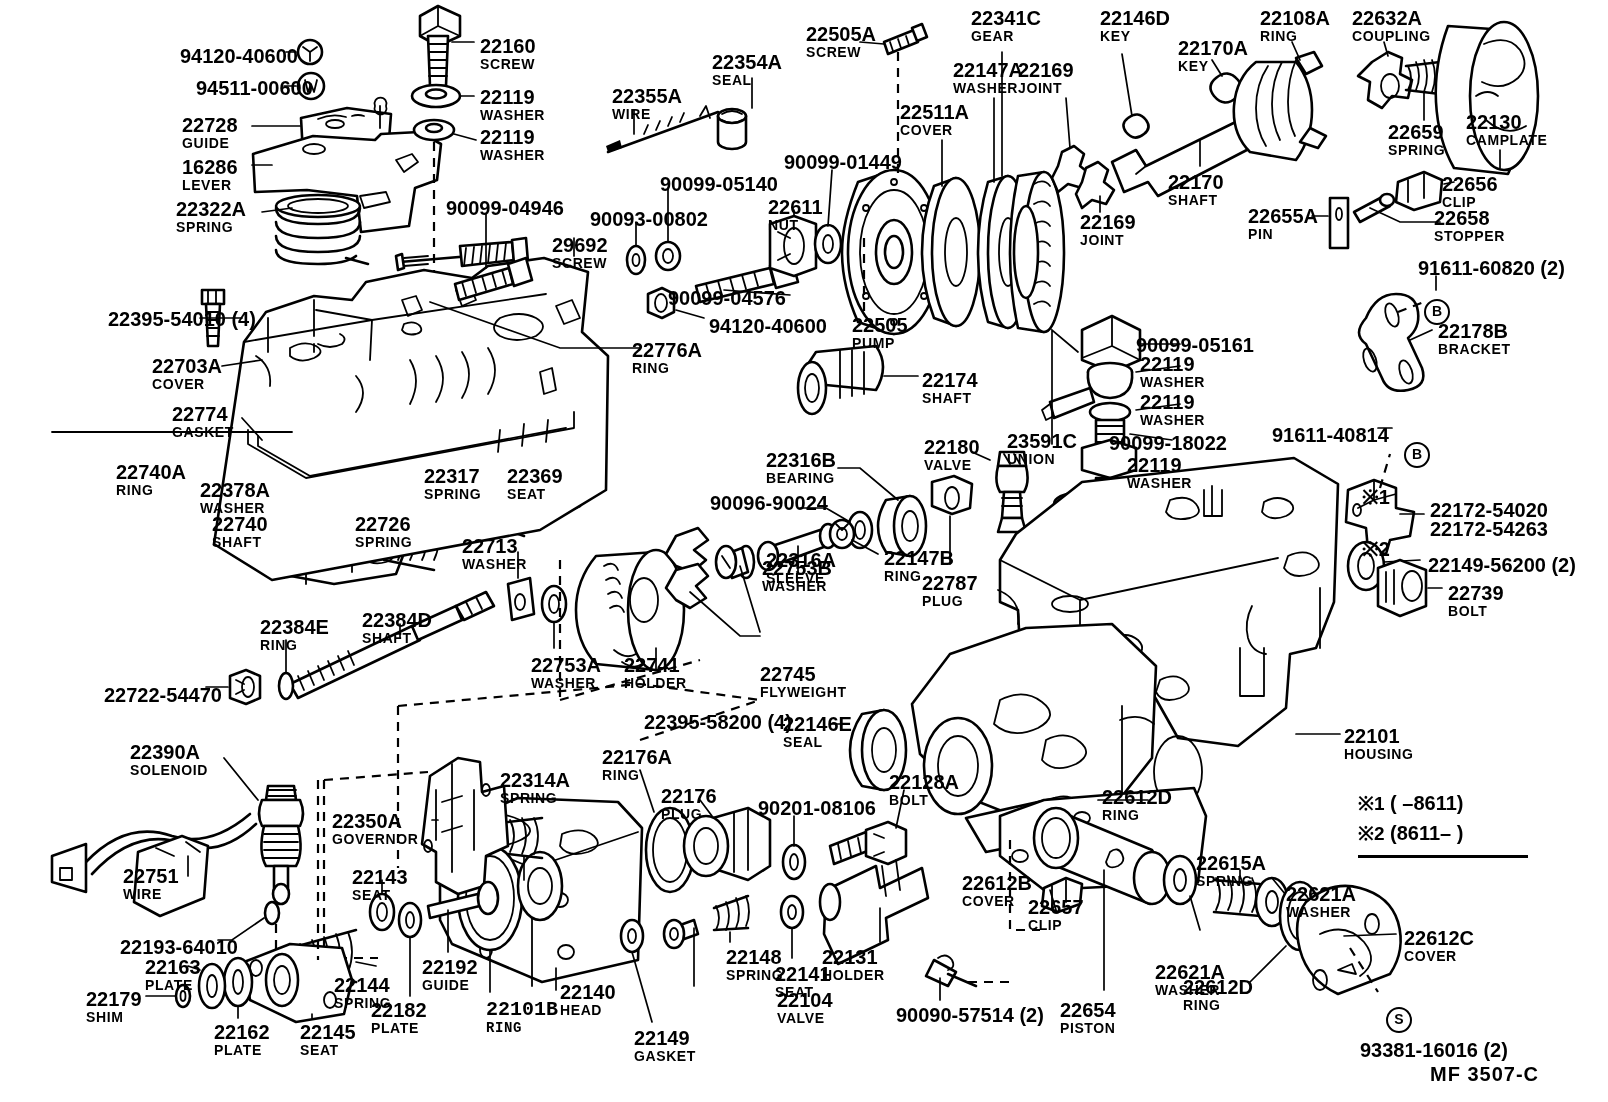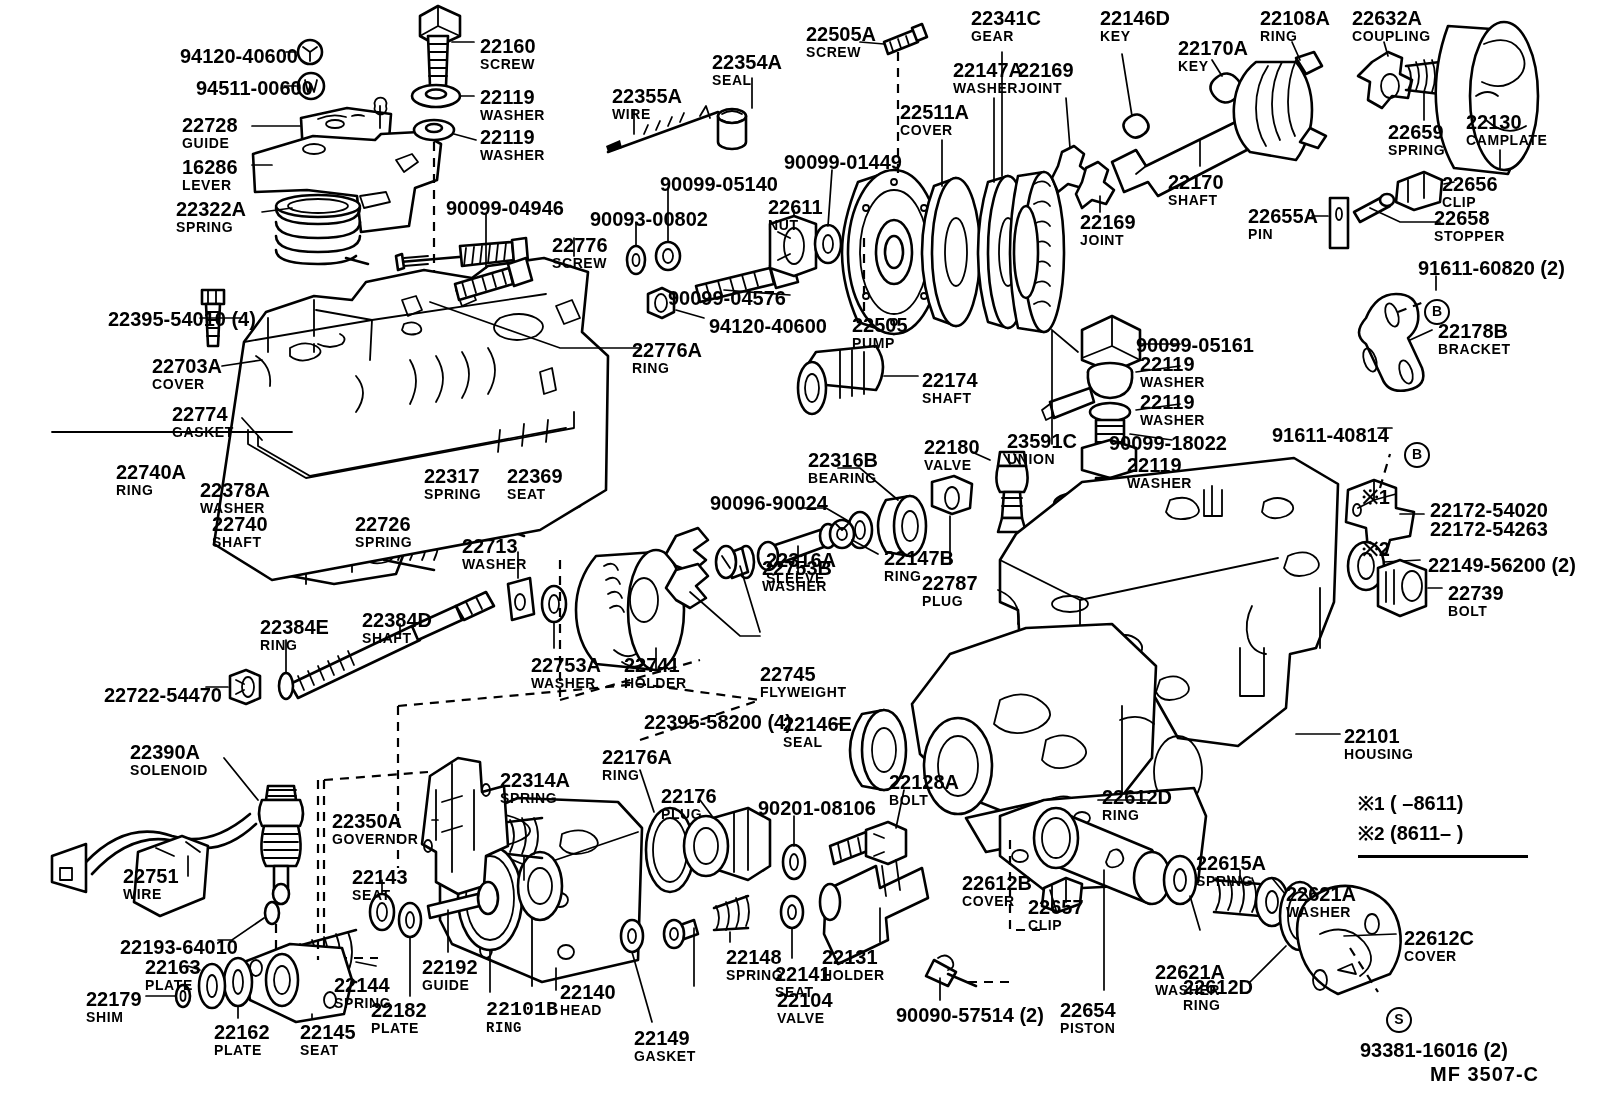--- a/index.html
+++ b/index.html
@@ -1033,21 +1033,21 @@
         <span class="nm">FLYWEIGHT</span>
       </div>
       <div class="cal lft" style="left: 762px; top: 558px;">
         <span class="pn">22753B</span>
         <span class="nm">WASHER</span>
       </div>
       <div class="cal lft" style="left: 766px; top: 550px;">
         <span class="pn">22316A</span>
         <span class="nm">SLEEVE</span>
       </div>
-      <div class="cal lft" style="left: 808px; top: 450px;">
+      <div class="cal lft" style="left: 766px; top: 450px;">
         <span class="pn">22316B</span>
         <span class="nm">BEARING</span>
       </div>
       <div class="cal lft" style="left: 710px; top: 493px;">
         <span class="pn">90096-90024</span>
       </div>
       <div class="cal lft" style="left: 884px; top: 548px;">
         <span class="pn">22147B</span>
         <span class="nm">RING</span>
       </div>
@@ -1105,21 +1105,21 @@
         <span class="pn">22354A</span>
         <span class="nm">SEAL</span>
       </div>
       <div class="cal lft" style="left: 446px; top: 198px;">
         <span class="pn">90099-04946</span>
       </div>
       <div class="cal lft" style="left: 590px; top: 209px;">
         <span class="pn">90093-00802</span>
       </div>
       <div class="cal lft" style="left: 552px; top: 235px;">
-        <span class="pn">22776</span>
+        <span class="pn">29692</span>
         <span class="nm">SCREW</span>
       </div>
       <div class="cal lft" style="left: 660px; top: 174px;">
         <span class="pn">90099-05140</span>
       </div>
       <div class="cal lft" style="left: 768px; top: 197px;">
         <span class="pn">22611</span>
         <span class="nm">NUT</span>
       </div>
       <div class="cal lft" style="left: 784px; top: 152px;">

